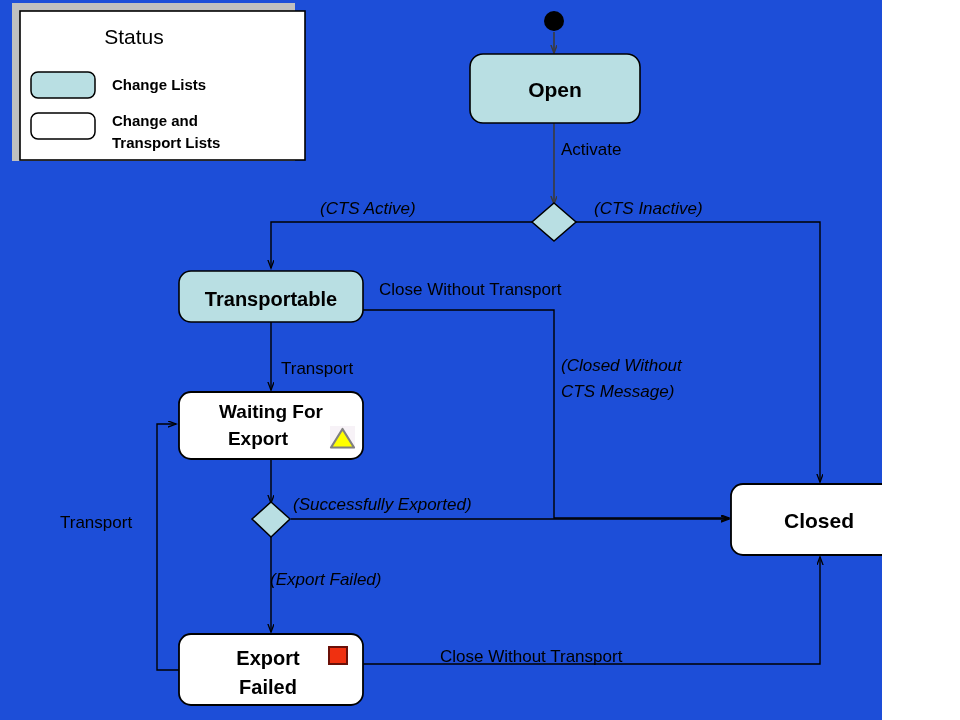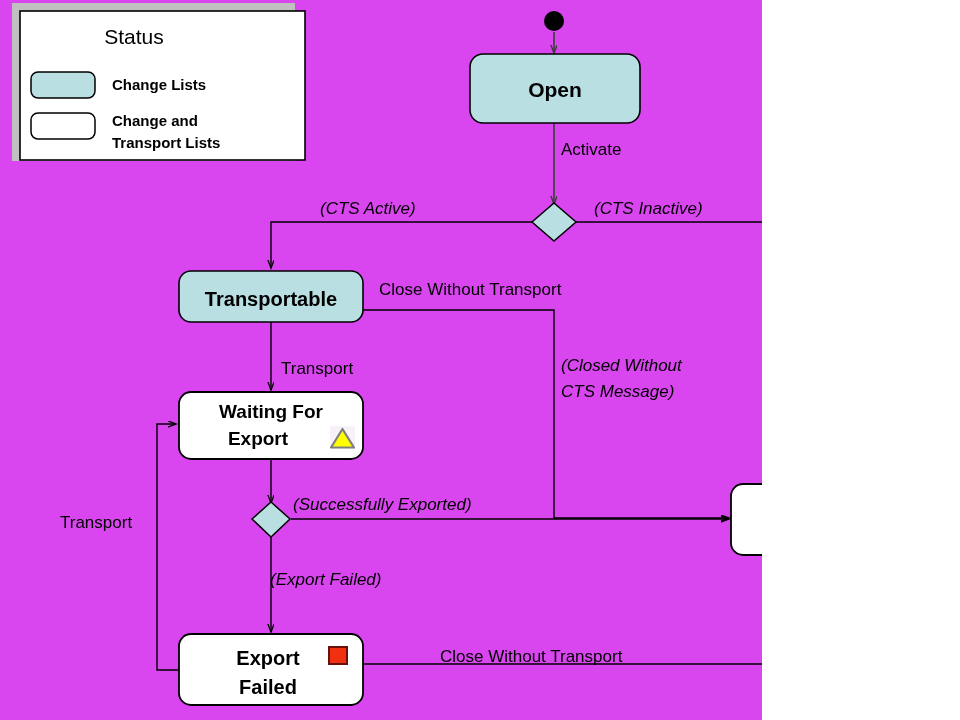--- a/index.html
+++ b/index.html
@@ -6,23 +6,23 @@
   html, body {
     margin: 0;
     padding: 0;
     background: #ffffff;
   }
   body {
     font-family: "Liberation Sans", sans-serif;
   }
   #canvas {
     position: relative;
-    width: 762px;
+    width: 882px;
     height: 720px;
-    background: #d946ef;
+    background: #1d4ed8;
     overflow: hidden;
   }
   svg.diagram {
     position: absolute;
     left: 0;
     top: 0;
     width: 960px;
     height: 720px;
   }
   .state-label {

